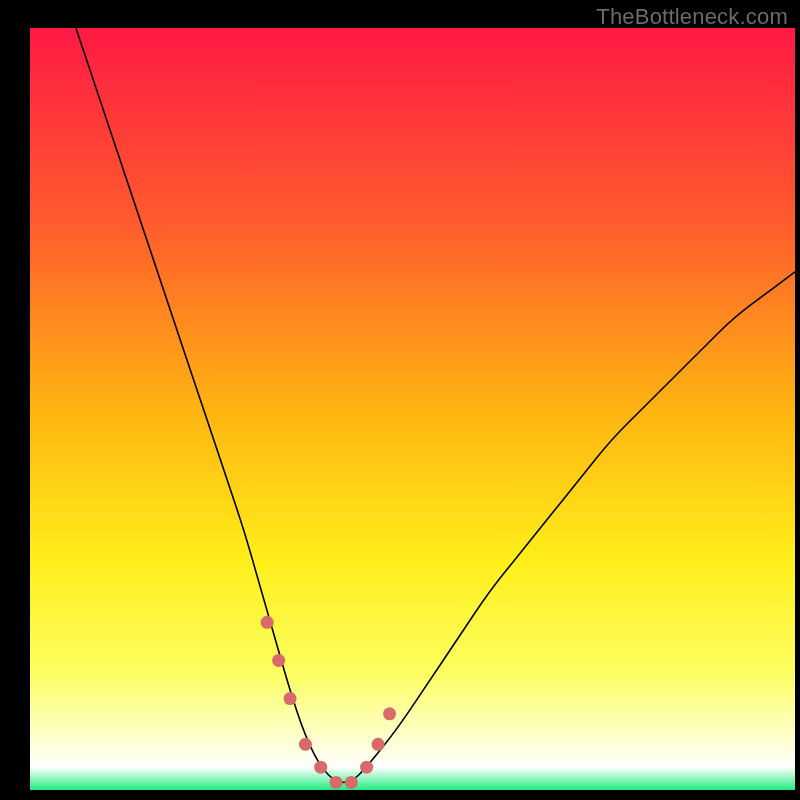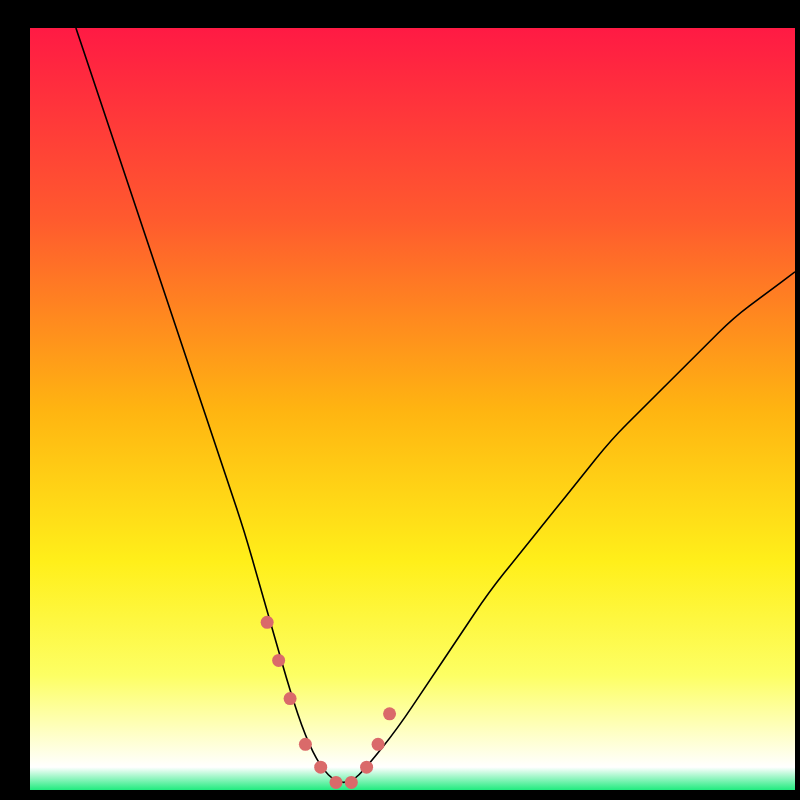--- a/index.html
+++ b/index.html
@@ -61,13 +61,14 @@
         <circle cx="305.4" cy="744.28" r="6.5" fill="#da6a6a"></circle>
         <circle cx="320.7" cy="767.14" r="6.5" fill="#da6a6a"></circle>
         <circle cx="336" cy="782.38" r="6.5" fill="#da6a6a"></circle>
         <circle cx="351.3" cy="782.38" r="6.5" fill="#da6a6a"></circle>
         <circle cx="366.6" cy="767.14" r="6.5" fill="#da6a6a"></circle>
         <circle cx="378.075" cy="744.28" r="6.5" fill="#da6a6a"></circle>
         <circle cx="389.54999999999995" cy="713.8" r="6.5" fill="#da6a6a"></circle>
       </g>
   </svg>
 
+  <div class="watermark">TheBottleneck.com</div>
 </div>
 
 </body></html>

